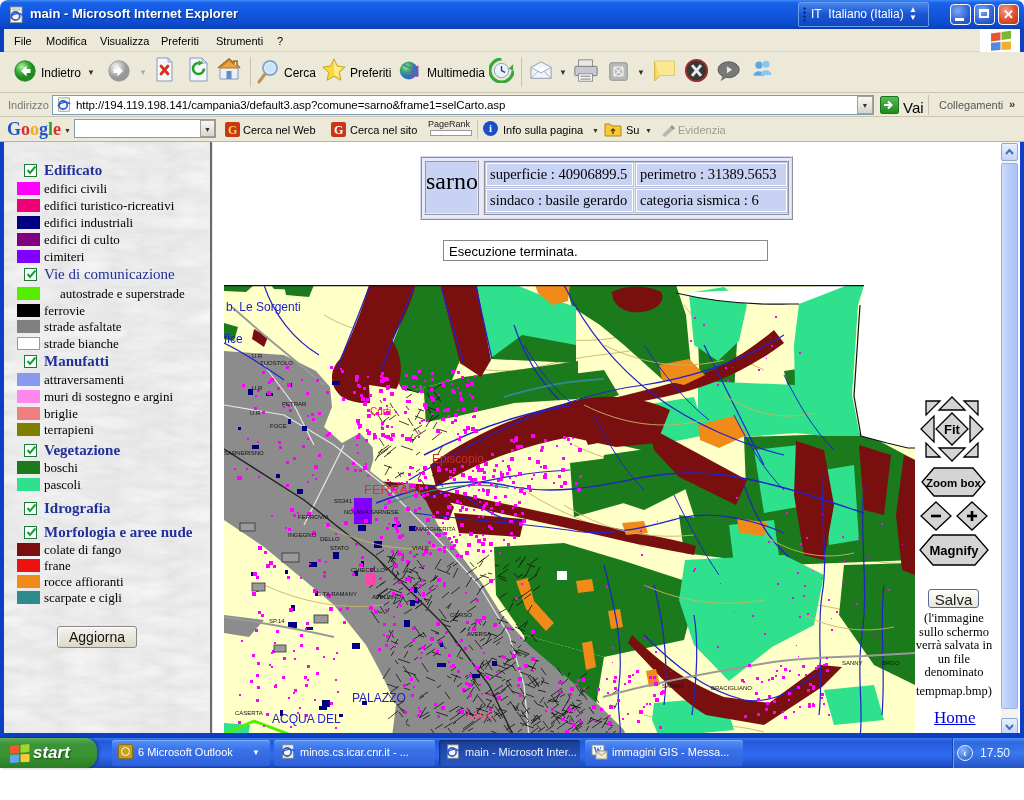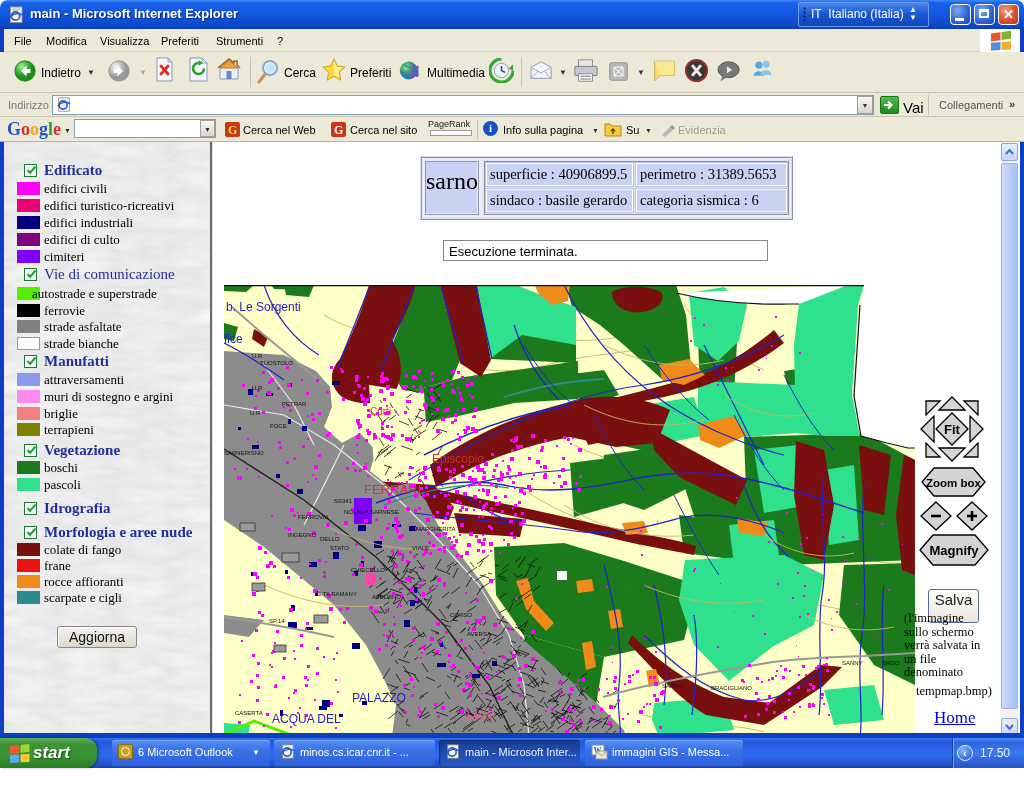--- a/index.html
+++ b/index.html
@@ -163,20 +163,21 @@
 </svg>
 
 <div class="abs" style="left:0;top:93px;width:1024px;height:24px;background:#ECE9D8;border-bottom:1px solid #C8C4B0"></div>
 <div class="abs" style="left:8px;top:99px;font-size:11px;color:#777">Indirizzo</div>
 <div class="abs" style="left:52px;top:95px;width:822px;height:20px;background:#fff;border:1px solid #7F9DB9"></div>
 <svg class="abs" style="left:56px;top:97px" width="16" height="16" viewBox="0 0 18 18">
 <rect x="3" y="1" width="12" height="15" fill="#F6F5EE" stroke="#8A8A7A" stroke-width="0.8"></rect>
 <circle cx="8" cy="9" r="4.6" fill="none" stroke="#2A5AD8" stroke-width="1.8"></circle>
 <path d="M2,10 C6,5 13,5 16,8" fill="none" stroke="#2A5AD8" stroke-width="1.6"></path>
 </svg>
+<div class="abs" style="left:76px;top:99px;font-size:11.5px;letter-spacing:-0.1px;color:#000">http://194.119.198.141/campania3/default3.asp?comune=sarno&amp;frame1=selCarto.asp</div>
 <div class="abs" style="left:857px;top:96px;width:16px;height:18px;background:linear-gradient(180deg,#F8F8F4,#D8D4C8);border:1px solid #A0A0A0;font-size:7px;color:#333;text-align:center;line-height:18px">▼</div>
 <div class="abs" style="left:880px;top:96px;width:19px;height:18px;background:linear-gradient(180deg,#58B858,#1E8C1E);border:1px solid #187818;border-radius:2px"></div>
 <svg class="abs" style="left:882px;top:98px" width="15" height="14" viewBox="0 0 15 14">
       <path d="M2,7 L9,7 M6,3.5 L9.5,7 L6,10.5" stroke="#fff" stroke-width="2" fill="none"></path>
     </svg>
 <div class="abs" style="left:903px;top:99px;font-size:15px">Vai</div>
 <div class="abs" style="left:928px;top:95px;width:1px;height:20px;background:#C8C4B0"></div>
 <div class="abs" style="left:939px;top:99px;font-size:11px;color:#555">Collegamenti</div>
 <div class="abs" style="left:1009px;top:98px;font-size:11px;color:#333;font-weight:bold">»</div>
 
@@ -238,21 +239,21 @@
 <div class="abs" style="left:17px;top:233px;width:23px;height:13px;background:#800080"></div>
 <div class="abs" style="left:44px;top:232px;font-family:'Liberation Serif',serif;font-size:13px;color:#000">edifici di culto</div>
 <div class="abs" style="left:17px;top:250px;width:23px;height:13px;background:#7F00FF"></div>
 <div class="abs" style="left:44px;top:249px;font-family:'Liberation Serif',serif;font-size:13px;color:#000">cimiteri</div>
 <div class="abs" style="left:24px;top:268px;width:13px;height:13px;background:#fff;border:1px solid #1A7A38"></div>
 <svg class="abs" style="left:25px;top:268px" width="13" height="13" viewBox="0 0 13 13">
       <path d="M2.5,6 L5,9 L10.5,2.5" stroke="#18A038" stroke-width="2" fill="none"></path>
     </svg>
 <div class="abs" style="left:44px;top:266px;font-family:'Liberation Serif',serif;font-size:15px;font-weight:normal;color:#22309A">Vie di comunicazione</div>
 <div class="abs" style="left:17px;top:287px;width:23px;height:13px;background:#55EE00"></div>
-<div class="abs" style="left:32px;top:286px;font-family:'Liberation Serif',serif;font-size:13px;color:#000">autostrade e superstrade</div>
+<div class="abs" style="left:60px;top:286px;font-family:'Liberation Serif',serif;font-size:13px;color:#000">autostrade e superstrade</div>
 <div class="abs" style="left:17px;top:304px;width:23px;height:13px;background:#000000"></div>
 <div class="abs" style="left:44px;top:303px;font-family:'Liberation Serif',serif;font-size:13px;color:#000">ferrovie</div>
 <div class="abs" style="left:17px;top:320px;width:23px;height:13px;background:#808080"></div>
 <div class="abs" style="left:44px;top:319px;font-family:'Liberation Serif',serif;font-size:13px;color:#000">strade asfaltate</div>
 <div class="abs" style="left:17px;top:337px;width:23px;height:13px;background:#FFFFFF;border:1px solid #999"></div>
 <div class="abs" style="left:44px;top:336px;font-family:'Liberation Serif',serif;font-size:13px;color:#000">strade bianche</div>
 <div class="abs" style="left:24px;top:355px;width:13px;height:13px;background:#fff;border:1px solid #1A7A38"></div>
 <svg class="abs" style="left:25px;top:355px" width="13" height="13" viewBox="0 0 13 13">
       <path d="M2.5,6 L5,9 L10.5,2.5" stroke="#18A038" stroke-width="2" fill="none"></path>
     </svg>
@@ -1907,22 +1908,22 @@
 <path d="M17,2 L32,16 L17,30 L2,16 Z" fill="#D4D4D4" stroke="#000" stroke-width="1.3"></path>
 <path d="M53,2 L68,16 L53,30 L38,16 Z" fill="#D4D4D4" stroke="#000" stroke-width="1.3"></path>
 <rect x="12" y="14.7" width="10" height="2.6" fill="#000"></rect>
 <rect x="48" y="14.7" width="10" height="2.6" fill="#000"></rect>
       <rect x="51.7" y="11" width="2.6" height="10" fill="#000"></rect>
 </svg>
 <svg class="abs" style="left:918px;top:533px" width="72" height="34" viewBox="0 0 72 34">
 <path d="M2,17 L15,2 L57,2 L70,17 L57,32 L15,32 Z" fill="#D4D4D4" stroke="#000" stroke-width="1.3"></path>
 <text x="36" y="21.5" font-size="13" font-weight="bold" text-anchor="middle" font-family="Liberation Sans,sans-serif">Magnify</text>
 </svg>
-<div class="abs" style="left:928px;top:589px;width:51px;height:34px;background:linear-gradient(180deg,#FDFDFB,#E8E6DC);border:1px solid #5A6A9A;border-radius:3px;font-size:15px;text-align:center;line-height:19px;color:#222">Salva</div>
-<div class="abs" style="left:904px;top:612px;width:100px;text-align:left;font-family:'Liberation Serif',serif;font-size:12.5px;line-height:13.5px;color:#000">(l'immagine<br>sullo schermo<br>verrà salvata in<br>un file<br>denominato</div>
+<div class="abs" style="left:928px;top:589px;width:51px;height:19px;background:linear-gradient(180deg,#FDFDFB,#E8E6DC);border:1px solid #5A6A9A;border-radius:3px;font-size:15px;text-align:center;line-height:19px;color:#222">Salva</div>
+<div class="abs" style="left:904px;top:612px;width:100px;text-align:center;font-family:'Liberation Serif',serif;font-size:12.5px;line-height:13.5px;color:#000">(l'immagine<br>sullo schermo<br>verrà salvata in<br>un file<br>denominato</div>
 <div class="abs" style="left:904px;top:684px;width:100px;text-align:center;font-family:'Liberation Serif',serif;font-size:12.5px">tempmap.bmp)</div>
 <div class="abs" style="left:934px;top:708px;font-family:'Liberation Serif',serif;font-size:17px;color:#0000DD;text-decoration:underline">Home</div>
 
 <div class="abs" style="left:1001px;top:142px;width:17px;height:595px;background:#F4F3EE"></div>
 <div class="abs" style="left:1001px;top:143px;width:17px;height:18px;background:linear-gradient(180deg,#E8F0FC,#C4D4F8);border:1px solid #8CA8D8;border-radius:2px"><svg width="15" height="16" viewBox="0 0 15 16">
         <path d="M4,10 L7.5,6 L11,10" stroke="#4870B0" stroke-width="2" fill="none"></path>
       </svg></div>
 <div class="abs" style="left:1001px;top:163px;width:17px;height:546px;background:linear-gradient(90deg,#CDDCFD,#B8CCFA 50%,#A8C0F8);border:1px solid #98B4E4;border-radius:2px"></div>
 <div class="abs" style="left:1001px;top:718px;width:17px;height:18px;background:linear-gradient(180deg,#E8F0FC,#C4D4F8);border:1px solid #8CA8D8;border-radius:2px"><svg width="15" height="16" viewBox="0 0 15 16">
         <path d="M4,6 L7.5,10 L11,6" stroke="#4870B0" stroke-width="2" fill="none"></path>

